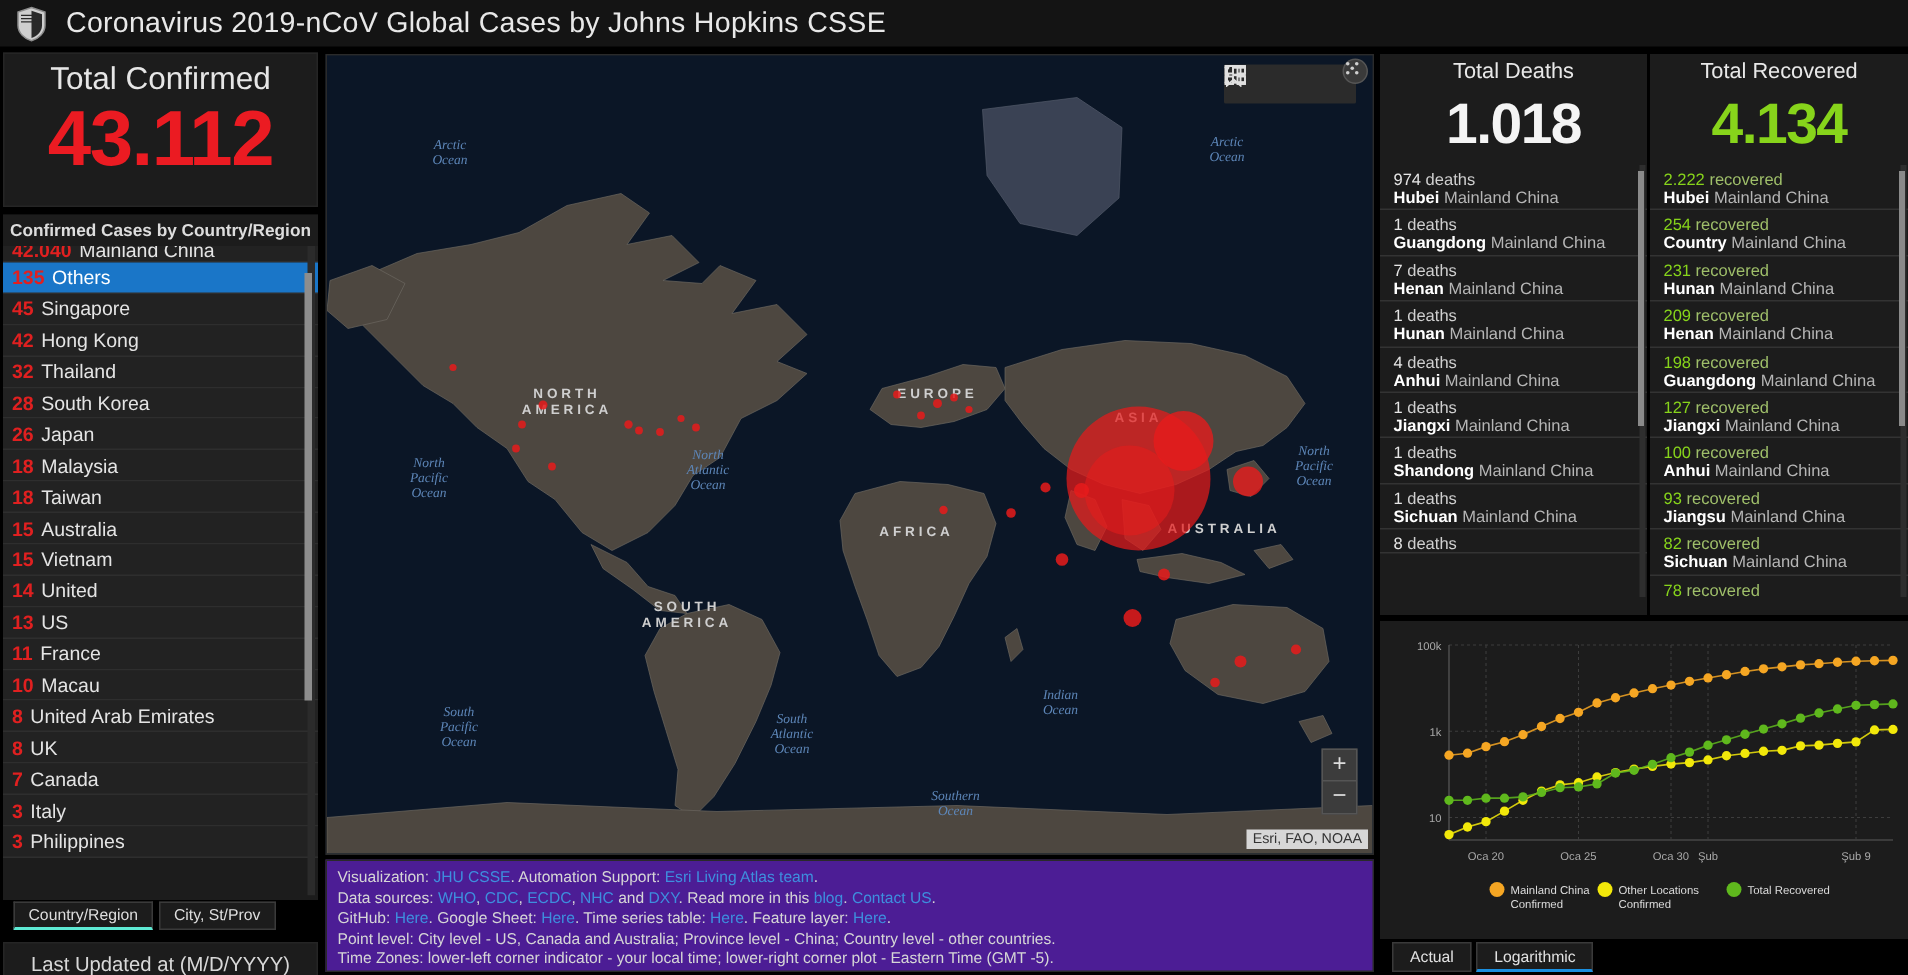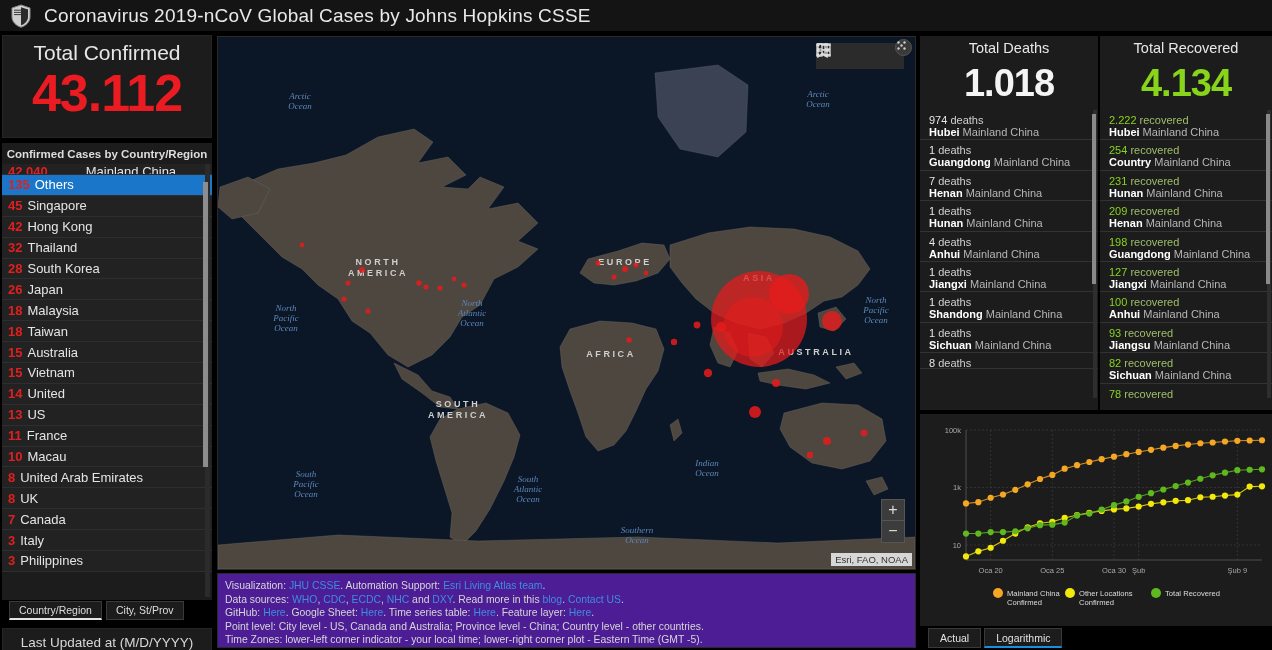--- a/index.html
+++ b/index.html
@@ -41,30 +41,30 @@
   #list-scroll { position: relative; height: 433px; overflow: hidden; }
   .c-row {
     height: 20.9px; display: flex; align-items: center;
     border-bottom: 1px solid #2e2e2e; padding-left: 6px; background: #222;
   }
   .c-row .cnt { color: #e02020; font-size: 13px; font-weight: 700; margin-right: 5px; }
   .c-row .nm { color: #e4e4e4; font-size: 13px; }
   .c-row.sel { background: #1a76c8; }
   .c-row.sel .cnt { color: #e02020; }
   .c-row.sel .nm { color: #fff; }
-  .c-row.clipped { height: 11px; overflow: hidden; align-items: flex-start; gap: 33px; }
+  .c-row.clipped { height: 11px; overflow: hidden; align-items: flex-end; }
   #list-track { position: absolute; right: 2px; top: 0; width: 5px; height: 433px; background: #2b2b2b; }
   #list-thumb { position: absolute; right: 2px; top: 18px; width: 5px; height: 285px; background: #8d8d8d; }
 
   #tabs-row { position: absolute; left: 2px; top: 568px; width: 210px; height: 22px; display: flex; gap: 4px; padding-left: 7px; }
   .mini-tab {
     background: #1c1c1c; border: 1px solid #3a3a3a; color: #dedede;
     font-size: 10.5px; padding: 0 9px; height: 19px; line-height: 17px; text-align: center;
   }
-  .mini-tab.active { border-bottom: 2px solid #e5e5e5; }
+  .mini-tab.active { border-bottom: 2px solid #5eead4; }
 
   #updated-panel {
     position: absolute; left: 2px; top: 595px; width: 210px; height: 50px;
     background: #1c1c1c; text-align: center; border: 1px solid #252525;
   }
   #updated-panel .u1 { color: #d8d8d8; font-size: 13.5px; margin-top: 6px; }
 
   
   #map {
     position: absolute; left: 217px; top: 36px; width: 699px; height: 534px;

